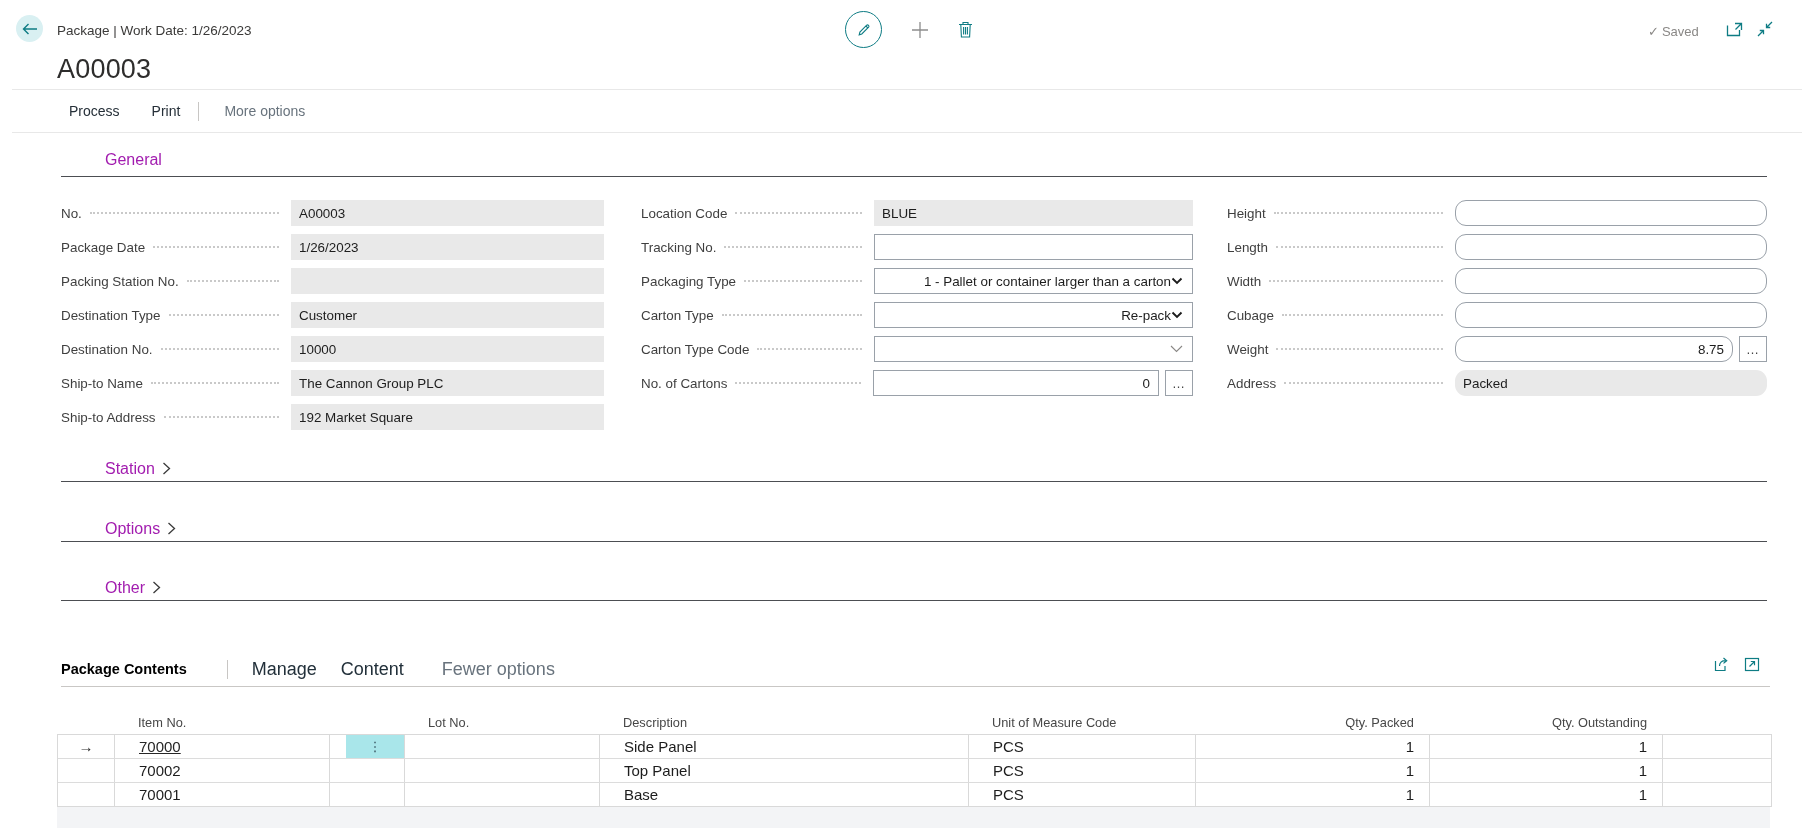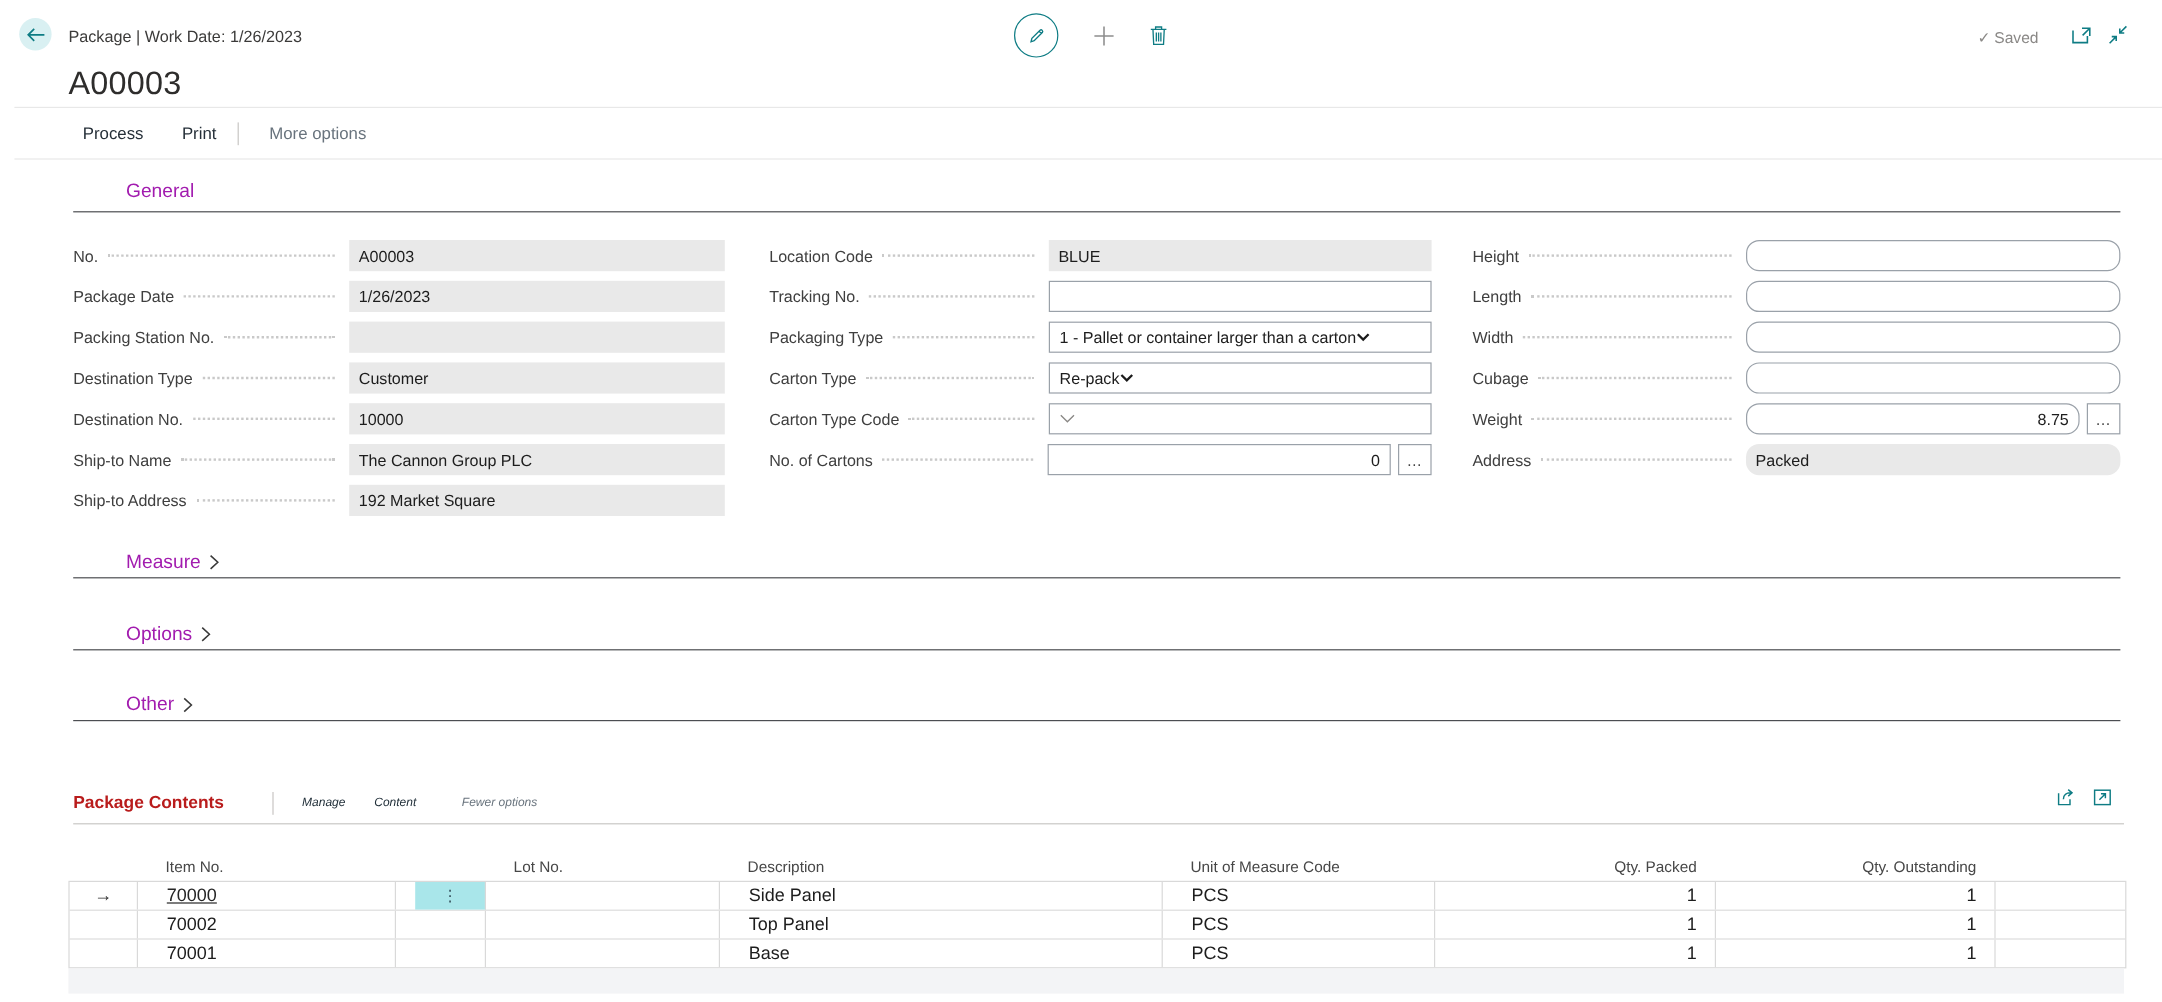--- a/index.html
+++ b/index.html
@@ -35,34 +35,34 @@
   .frow{display:flex;align-items:center;height:26px;margin-bottom:8px;}
   .flabel{flex:none;font-size:13.4px;color:#3f3f3f;white-space:nowrap;}
   .lead{flex:1;height:0;border-bottom:2px dotted #c9c9c9;margin:0 12px 0 8px;}
   .ctl{flex:none;height:26px;box-sizing:border-box;font-size:13.4px;color:#1d1d1d;
        display:flex;align-items:center;padding:0 8px;overflow:hidden;white-space:nowrap;}
   .c1 .ctl{width:313px;} .c2 .ctl{width:319px;} .c3 .ctl{width:312px;border-radius:11px;}
   .c2 .ctl.short{width:286px;} .c3 .ctl.short{width:278px;}
   .ro{background:#e9e9e9;}
   .ed{background:#fff;border:1px solid #9aa1a9;}
   .num{justify-content:flex-end;}
-  .sel{background:#fff;border:1px solid #9aa1a9;justify-content:flex-start;padding-right:24px;}
+  .sel{background:#fff;border:1px solid #9aa1a9;justify-content:flex-end;padding-right:9px;}
   .assist{flex:none;width:28px;height:26px;box-sizing:border-box;border:1px solid #9aa1a9;background:#fff;
           margin-left:6px;display:flex;align-items:center;justify-content:center;
           font-size:13px;color:#444;letter-spacing:1px;cursor:pointer;}
 
   
   .subsec{left:61px;width:1706px;height:25px;border-bottom:1px solid #4c4e52;cursor:pointer;
           display:flex;align-items:center;gap:7px;}
   .subsec .sec-title{line-height:18px;}
 
   
   .pc-head{left:61px;top:658px;display:flex;align-items:center;height:22px;}
-  .pc-title{font-size:14.5px;font-weight:700;color:#b91c1c;}
-  .pc-menu{font-size:10px;color:#22303a;cursor:pointer;font-style:italic;}
+  .pc-title{font-size:14.5px;font-weight:700;color:#000000;}
+  .pc-menu{font-size:18px;color:#22303a;cursor:pointer;}
   .pc-muted{color:#68737d;}
   .pc-icons{left:1714px;top:656px;display:flex;gap:13px;align-items:center;}
 
   
   .grid{display:grid;grid-template-columns:57px 199px 59px 179px 353px 211px 218px 217px 220px;gap:16px;}
   .thead{left:57px;top:710px;width:1713px;height:24px;}
   .th{font-size:12.8px;color:#474747;display:flex;align-items:center;padding:0 8px;box-sizing:border-box;
       white-space:nowrap;overflow:hidden;}
   .th.r,.td.r{justify-content:flex-end;padding-right:15px;}
   .tbody{left:57px;top:734px;width:1713px;border:1px solid #d9d9d9;box-sizing:content-box;}
@@ -304,21 +304,21 @@
     <div class="frow">
       <span class="flabel">Address</span>
         <span class="lead"></span>
       <div class="ctl ro">
           <span>Packed</span>
         </div>
     </div>
   </div>
 
   <div class="abs subsec" style="top:456px;">
-    <span class="sec-title">Measure</span>
+    <span class="sec-title">Station</span>
     <span>
         <svg width="9" height="13" viewBox="0 0 9 13">
           <path d="M1.5 1 L7.5 6.5 L1.5 12" fill="none" stroke="#3a3a3a" stroke-width="1.3"></path>
         </svg>
       </span>
   </div>
   <div class="abs subsec" style="top:516px;">
     <span class="sec-title">Options</span>
     <span>
         <svg width="9" height="13" viewBox="0 0 9 13">

